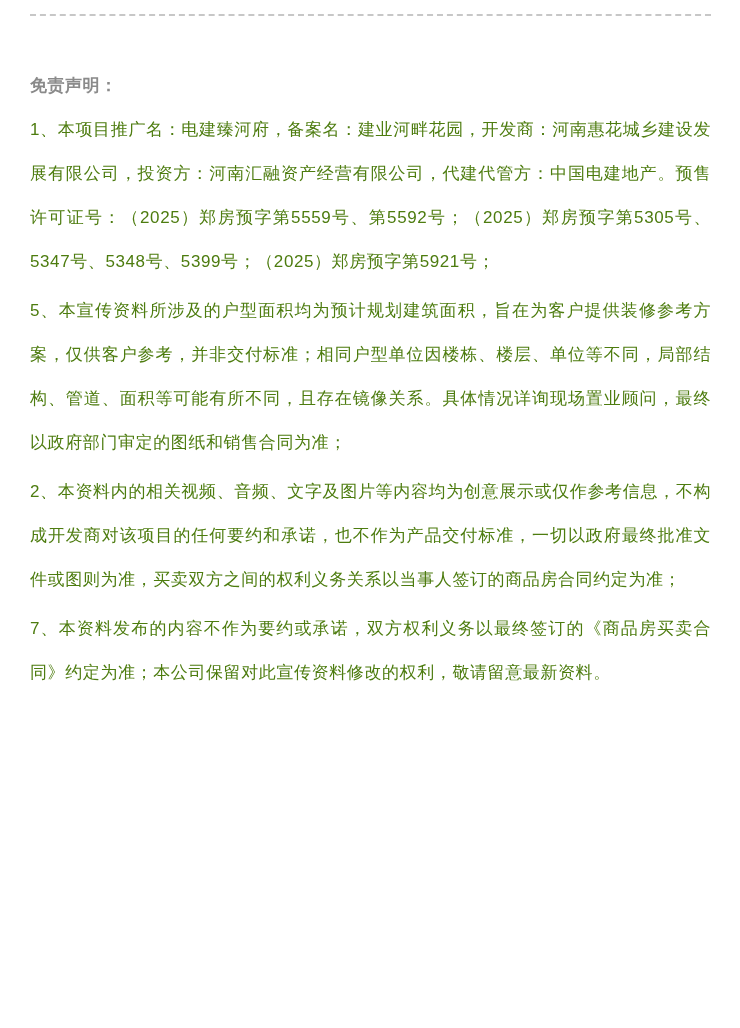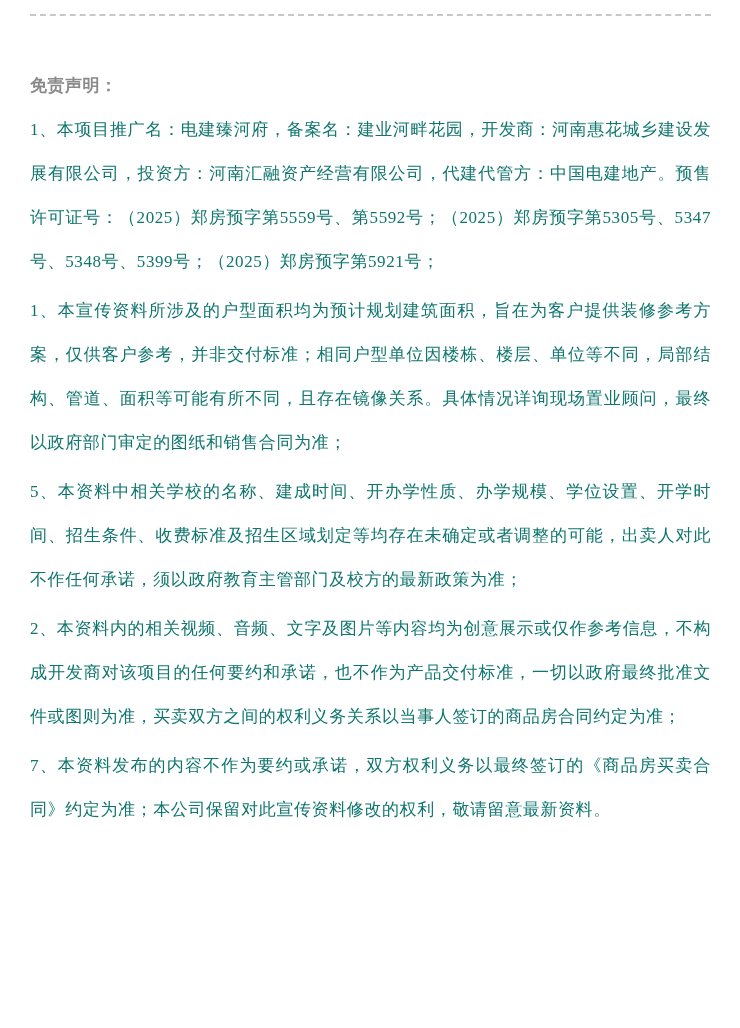--- a/index.html
+++ b/index.html
@@ -31,36 +31,34 @@
     font-size: 17px;
     line-height: 44px;
     font-weight: bold;
     color: #8a8a8a;
     letter-spacing: 0.5px;
   }
   .body-text p {
     margin: 0 0 5px 0;
     font-size: 17px;
     line-height: 44px;
-    color: #0f766e;
+    color: #4d7c0f;
     letter-spacing: 0.6px;
     text-align: justify;
     text-justify: inter-ideograph;
-    font-family: Liberation Serif, serif;
   }
   .body-text p:last-child {
     margin-bottom: 0;
   }
 </style>
 </head>
 <body>
 
 <div class="page">
   <hr class="dashed-divider">
   <div class="heading">免责声明：</div>
   <div class="body-text">
       <p>1、本项目推广名：电建臻河府，备案名：建业河畔花园，开发商：河南惠花城乡建设发展有限公司，投资方：河南汇融资产经营有限公司，代建代管方：中国电建地产。预售许可证号：（2025）郑房预字第5559号、第5592号；（2025）郑房预字第5305号、5347号、5348号、5399号；（2025）郑房预字第5921号；</p>
-      <p>1、本宣传资料所涉及的户型面积均为预计规划建筑面积，旨在为客户提供装修参考方案，仅供客户参考，并非交付标准；相同户型单位因楼栋、楼层、单位等不同，局部结构、管道、面积等可能有所不同，且存在镜像关系。具体情况详询现场置业顾问，最终以政府部门审定的图纸和销售合同为准；</p>
-      <p>5、本资料中相关学校的名称、建成时间、开办学性质、办学规模、学位设置、开学时间、招生条件、收费标准及招生区域划定等均存在未确定或者调整的可能，出卖人对此不作任何承诺，须以政府教育主管部门及校方的最新政策为准；</p>
+      <p>5、本宣传资料所涉及的户型面积均为预计规划建筑面积，旨在为客户提供装修参考方案，仅供客户参考，并非交付标准；相同户型单位因楼栋、楼层、单位等不同，局部结构、管道、面积等可能有所不同，且存在镜像关系。具体情况详询现场置业顾问，最终以政府部门审定的图纸和销售合同为准；</p>
       <p>2、本资料内的相关视频、音频、文字及图片等内容均为创意展示或仅作参考信息，不构成开发商对该项目的任何要约和承诺，也不作为产品交付标准，一切以政府最终批准文件或图则为准，买卖双方之间的权利义务关系以当事人签订的商品房合同约定为准；</p>
       <p>7、本资料发布的内容不作为要约或承诺，双方权利义务以最终签订的《商品房买卖合同》约定为准；本公司保留对此宣传资料修改的权利，敬请留意最新资料。</p>
     </div>
 </div>
 
 </body></html>

